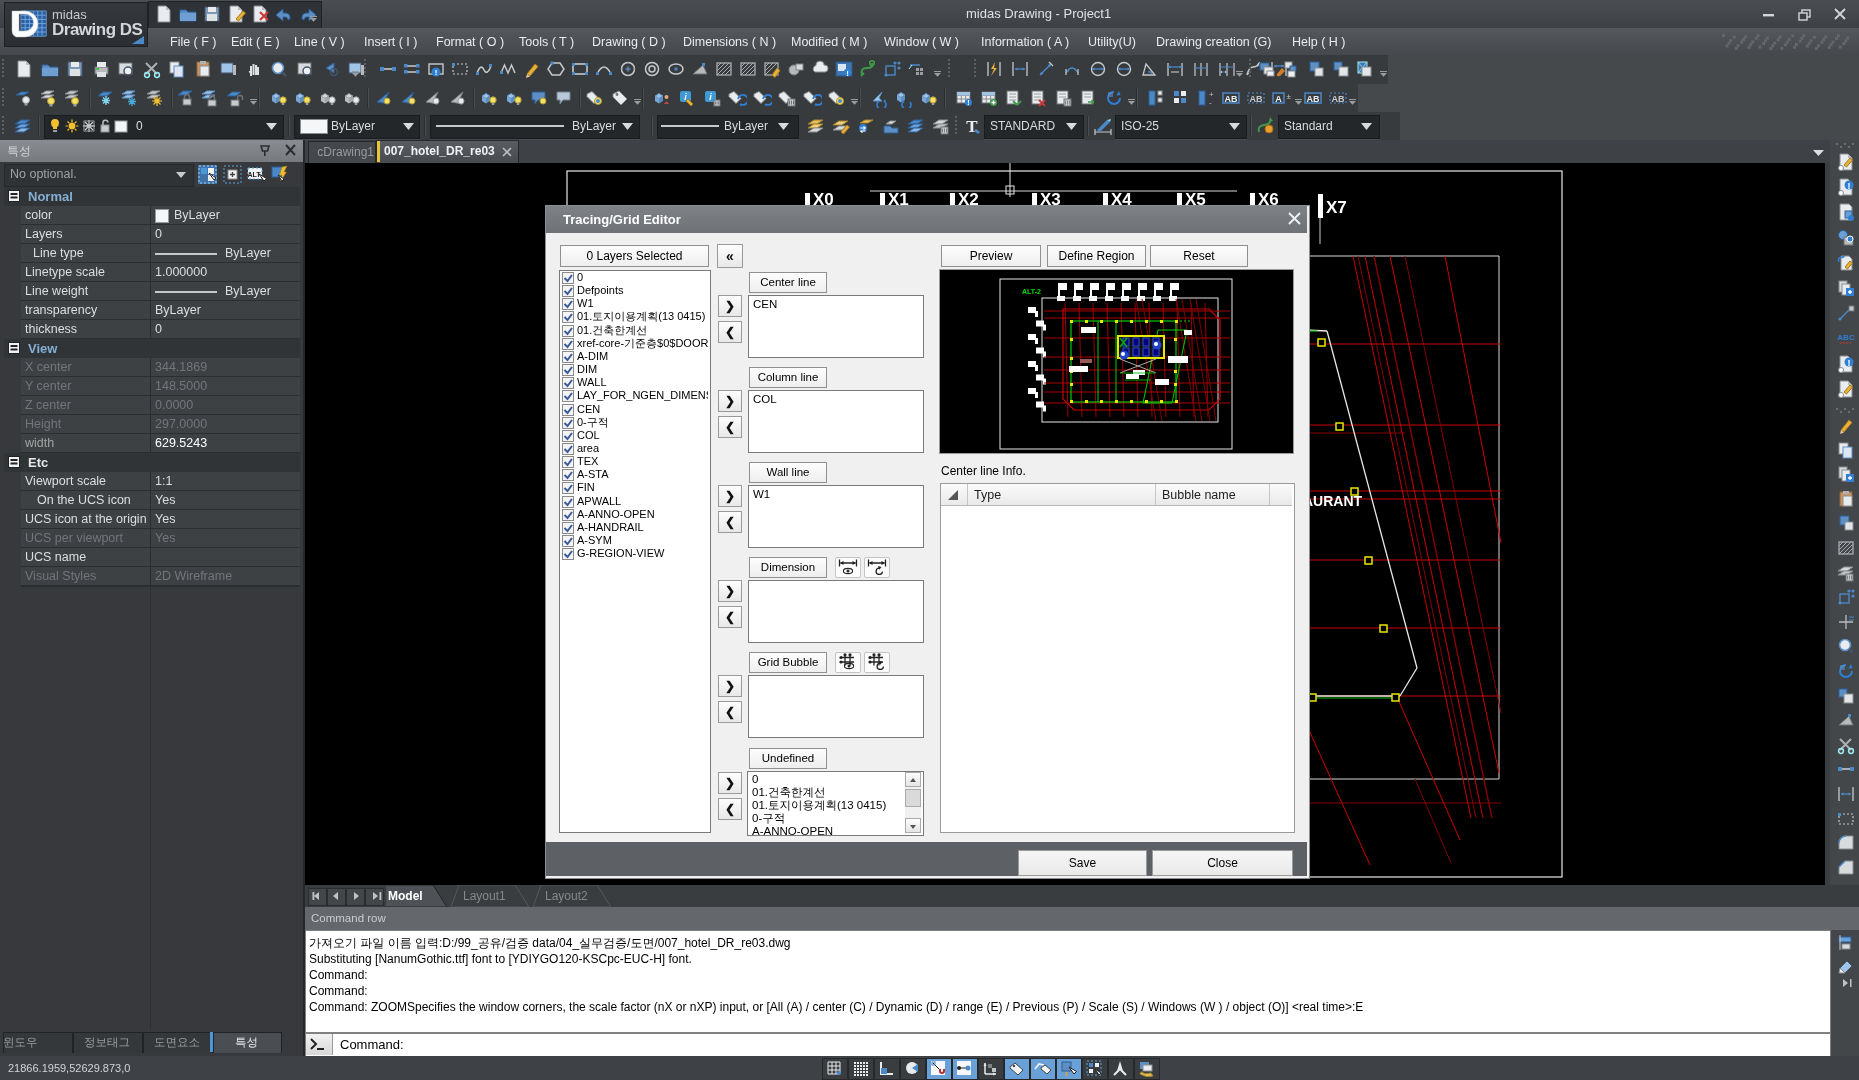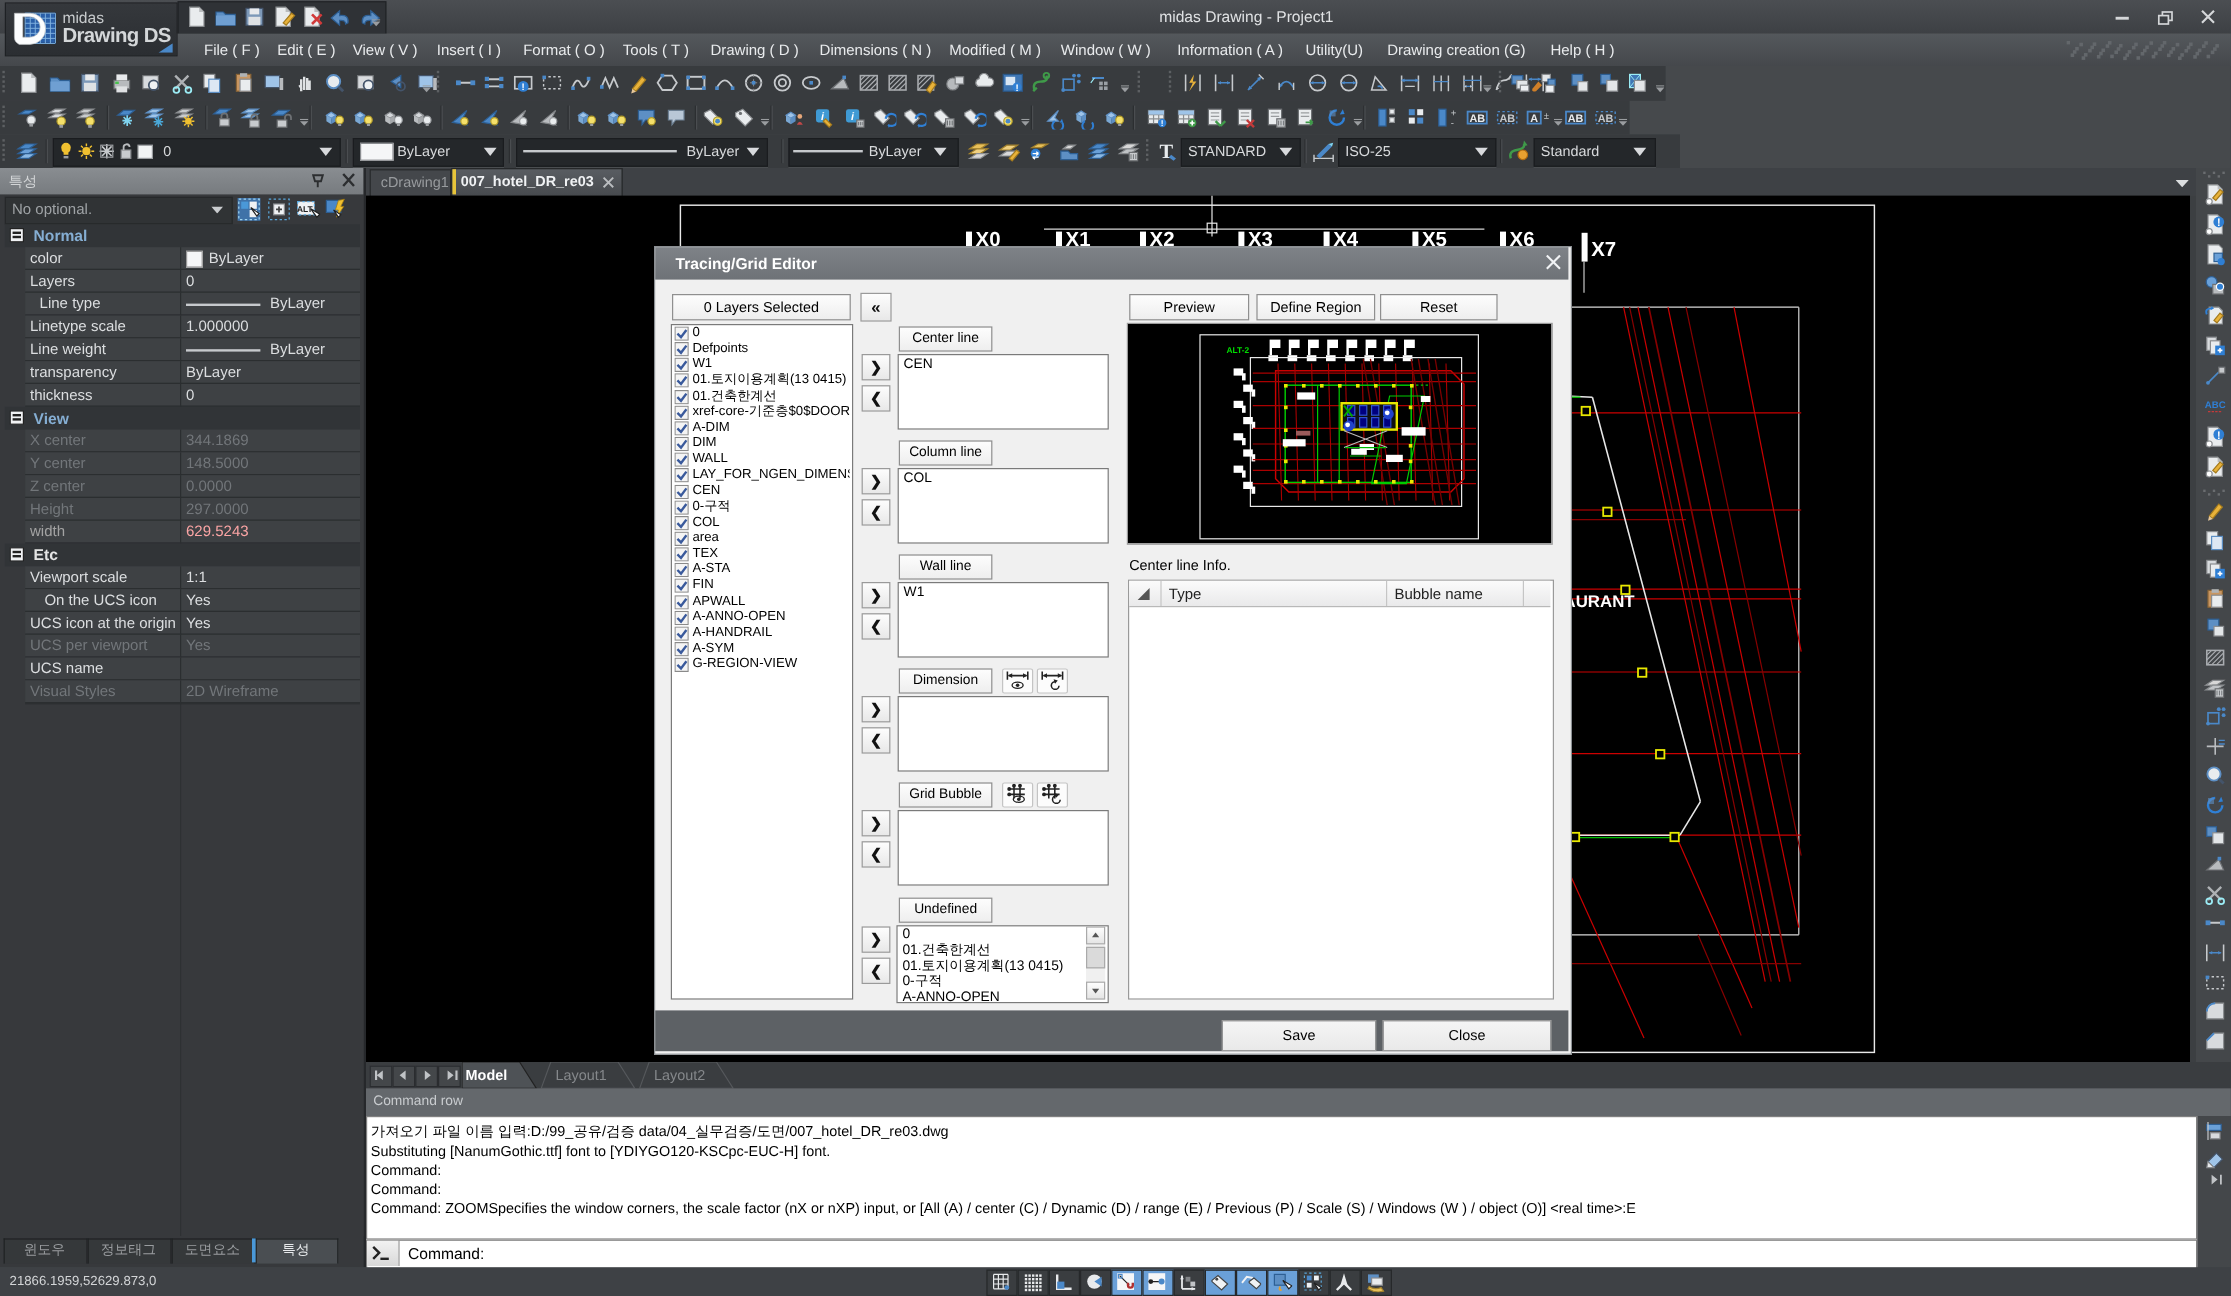--- a/index.html
+++ b/index.html
@@ -50,21 +50,21 @@
 <svg class="abs" style="left:298px;top:6px" width="20" height="16">
     <path d="M4 13 q-1 -7 7 -6 l0 -4 7 6 -7 6 0 -4 q-5 -0.5 -5 3 z" fill="#5d8fc4" stroke="#2d5f94"></path>
   </svg>
 <svg class="abs" style="left:310px;top:16px" width="7" height="9">
     <path d="M0 2 h7 l-3.5 3.8500000000000005 z" fill="#9a9da0"></path>
     <rect x="0" y="0" width="7" height="1" fill="#9a9da0"></rect>
   </svg>
 <div class="abs" style="left:0;top:28px;width:1859px;height:27px;background:linear-gradient(#54585c,#45484c)"></div>
 <div class="abs" style="left:170px;top:31px;height:22px;line-height:22px;font-size:12.5px;color:#e9ebed;white-space:nowrap">File ( F )</div>
 <div class="abs" style="left:231px;top:31px;height:22px;line-height:22px;font-size:12.5px;color:#e9ebed;white-space:nowrap">Edit ( E )</div>
-<div class="abs" style="left:294px;top:31px;height:22px;line-height:22px;font-size:12.5px;color:#e9ebed;white-space:nowrap">View ( V )</div>
+<div class="abs" style="left:294px;top:31px;height:22px;line-height:22px;font-size:12.5px;color:#e9ebed;white-space:nowrap">Line ( V )</div>
 <div class="abs" style="left:364px;top:31px;height:22px;line-height:22px;font-size:12.5px;color:#e9ebed;white-space:nowrap">Insert ( I )</div>
 <div class="abs" style="left:436px;top:31px;height:22px;line-height:22px;font-size:12.5px;color:#e9ebed;white-space:nowrap">Format ( O )</div>
 <div class="abs" style="left:519px;top:31px;height:22px;line-height:22px;font-size:12.5px;color:#e9ebed;white-space:nowrap">Tools ( T )</div>
 <div class="abs" style="left:592px;top:31px;height:22px;line-height:22px;font-size:12.5px;color:#e9ebed;white-space:nowrap">Drawing ( D )</div>
 <div class="abs" style="left:683px;top:31px;height:22px;line-height:22px;font-size:12.5px;color:#e9ebed;white-space:nowrap">Dimensions ( N )</div>
 <div class="abs" style="left:791px;top:31px;height:22px;line-height:22px;font-size:12.5px;color:#e9ebed;white-space:nowrap">Modified ( M )</div>
 <div class="abs" style="left:884px;top:31px;height:22px;line-height:22px;font-size:12.5px;color:#e9ebed;white-space:nowrap">Window ( W )</div>
 <div class="abs" style="left:981px;top:31px;height:22px;line-height:22px;font-size:12.5px;color:#e9ebed;white-space:nowrap">Information ( A )</div>
 <div class="abs" style="left:1088px;top:31px;height:22px;line-height:22px;font-size:12.5px;color:#e9ebed;white-space:nowrap">Utility(U)</div>
 <div class="abs" style="left:1156px;top:31px;height:22px;line-height:22px;font-size:12.5px;color:#e9ebed;white-space:nowrap">Drawing creation (G)</div>
@@ -987,21 +987,21 @@
 <div class="abs" style="left:155px;top:396px;width:140px;height:18px;line-height:18px;font-size:12.5px;color:#72767a">0.0000</div>
 <div class="abs" style="left:21px;top:415px;width:279px;height:18px;background:#3e4144"></div>
 <div class="abs" style="left:21px;top:433px;width:279px;height:1px;background:#2b2e30"></div>
 <div class="abs" style="left:150px;top:415px;width:1px;height:19px;background:#2b2e30"></div>
 <div class="abs" style="left:25px;top:415px;width:122px;height:18px;line-height:18px;font-size:12.5px;color:#72767a;white-space:nowrap;overflow:hidden">Height</div>
 <div class="abs" style="left:155px;top:415px;width:140px;height:18px;line-height:18px;font-size:12.5px;color:#72767a">297.0000</div>
 <div class="abs" style="left:21px;top:434px;width:279px;height:18px;background:#3e4144"></div>
 <div class="abs" style="left:21px;top:452px;width:279px;height:1px;background:#2b2e30"></div>
 <div class="abs" style="left:150px;top:434px;width:1px;height:19px;background:#2b2e30"></div>
 <div class="abs" style="left:25px;top:434px;width:122px;height:18px;line-height:18px;font-size:12.5px;color:#a3a3a3;white-space:nowrap;overflow:hidden">width</div>
-<div class="abs" style="left:155px;top:434px;width:140px;height:18px;line-height:18px;font-size:12.5px;color:#fca5a5">629.5243</div>
+<div class="abs" style="left:155px;top:434px;width:140px;height:18px;line-height:18px;font-size:12.5px;color:#ffffff">629.5243</div>
 <div class="abs" style="left:4px;top:453px;width:296px;height:19px;background:#313437"></div>
 <svg class="abs" style="left:8px;top:456px" width="12" height="12">
     <rect x="0.5" y="0.5" width="11" height="11" fill="#f0f2f4" stroke="#222"></rect>
     <rect x="2.5" y="3" width="7" height="2" fill="#222"></rect>
     <rect x="2.5" y="6.5" width="7" height="2" fill="#222"></rect>
   </svg>
 <div class="abs" style="left:28px;top:453px;width:200px;height:19px;line-height:19px;font-size:13px;font-weight:bold;color:#e5e5e5">Etc</div>
 <div class="abs" style="left:21px;top:472px;width:279px;height:18px;background:#3e4144"></div>
 <div class="abs" style="left:21px;top:490px;width:279px;height:1px;background:#2b2e30"></div>
 <div class="abs" style="left:150px;top:472px;width:1px;height:19px;background:#2b2e30"></div>
@@ -1028,21 +1028,21 @@
 <div class="abs" style="left:25px;top:548px;width:122px;height:18px;line-height:18px;font-size:12.5px;color:#dcdee0;white-space:nowrap;overflow:hidden">UCS name</div>
 <div class="abs" style="left:21px;top:567px;width:279px;height:18px;background:#3e4144"></div>
 <div class="abs" style="left:21px;top:585px;width:279px;height:1px;background:#2b2e30"></div>
 <div class="abs" style="left:150px;top:567px;width:1px;height:19px;background:#2b2e30"></div>
 <div class="abs" style="left:25px;top:567px;width:122px;height:18px;line-height:18px;font-size:12.5px;color:#72767a;white-space:nowrap;overflow:hidden">Visual Styles</div>
 <div class="abs" style="left:155px;top:567px;width:140px;height:18px;line-height:18px;font-size:12.5px;color:#72767a">2D Wireframe</div>
 <div class="abs" style="left:150px;top:586px;width:1px;height:444px;background:#2e3133"></div>
 <div class="abs" style="left:21px;top:586px;width:279px;height:1px;background:#2b2e30"></div>
 <div class="abs" style="left:0;top:1030px;width:303px;height:26px;background:#37393c"></div>
 <div class="abs" style="left:3px;top:1032px;width:68px;height:20px;background:#35383a;border:1px solid #202224;border-bottom:none"></div>
-<div class="abs" style="left:3px;top:1033px;width:68px;height:18px;line-height:18px;font-size:11.5px;color:#9a9da0;text-align:center">윈도우</div>
+<div class="abs" style="left:3px;top:1033px;width:68px;height:18px;line-height:18px;font-size:11.5px;color:#9a9da0;">윈도우</div>
 <div class="abs" style="left:73px;top:1032px;width:68px;height:20px;background:#35383a;border:1px solid #202224;border-bottom:none"></div>
 <div class="abs" style="left:73px;top:1033px;width:68px;height:18px;line-height:18px;font-size:11.5px;color:#9a9da0;text-align:center">정보태그</div>
 <div class="abs" style="left:143px;top:1032px;width:68px;height:20px;background:#35383a;border:1px solid #202224;border-bottom:none"></div>
 <div class="abs" style="left:143px;top:1033px;width:68px;height:18px;line-height:18px;font-size:11.5px;color:#9a9da0;text-align:center">도면요소</div>
 <div class="abs" style="left:213px;top:1032px;width:67px;height:20px;background:#4a4e52;border:1px solid #202224;border-bottom:none"></div>
 <div class="abs" style="left:213px;top:1033px;width:67px;height:18px;line-height:18px;font-size:11.5px;color:#e8eaec;text-align:center">특성</div>
 <div class="abs" style="left:210px;top:1032px;width:3px;height:20px;background:#4a98d8"></div>
 <div class="abs" style="left:303px;top:140px;width:2px;height:916px;background:#26282b"></div>
 <div class="abs" style="left:305px;top:140px;width:1554px;height:23px;background:#3e4145"></div>
 <div class="abs" style="left:308px;top:141px;width:66px;height:22px;background:#44474b;border:1px solid #26282a"></div>

